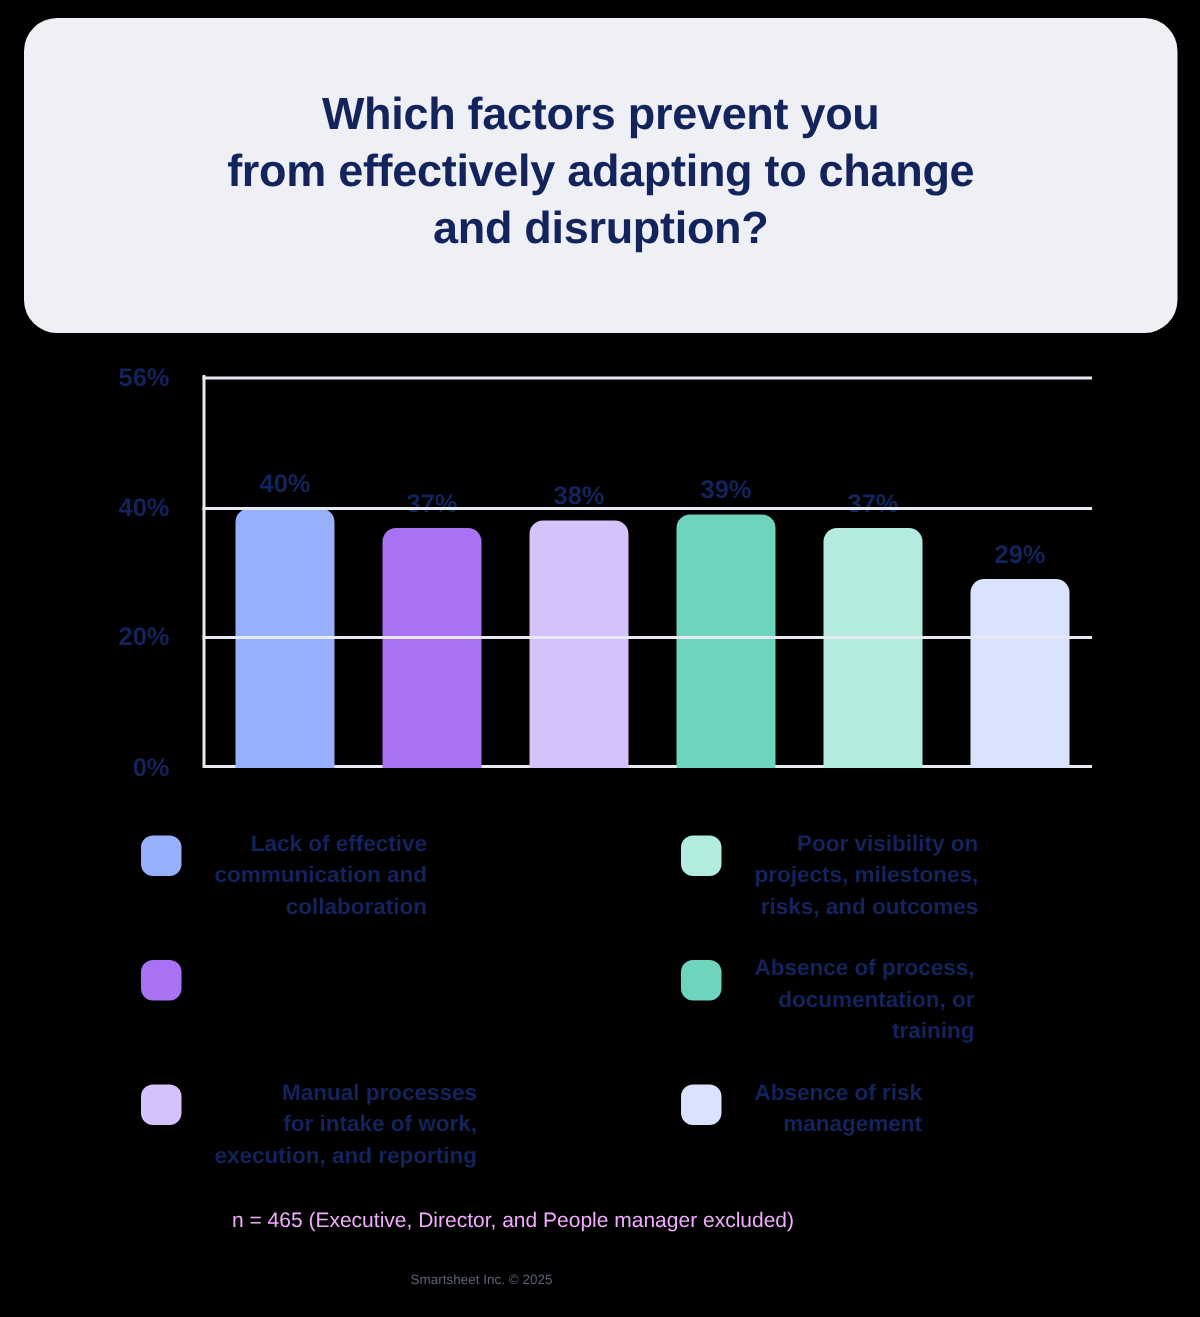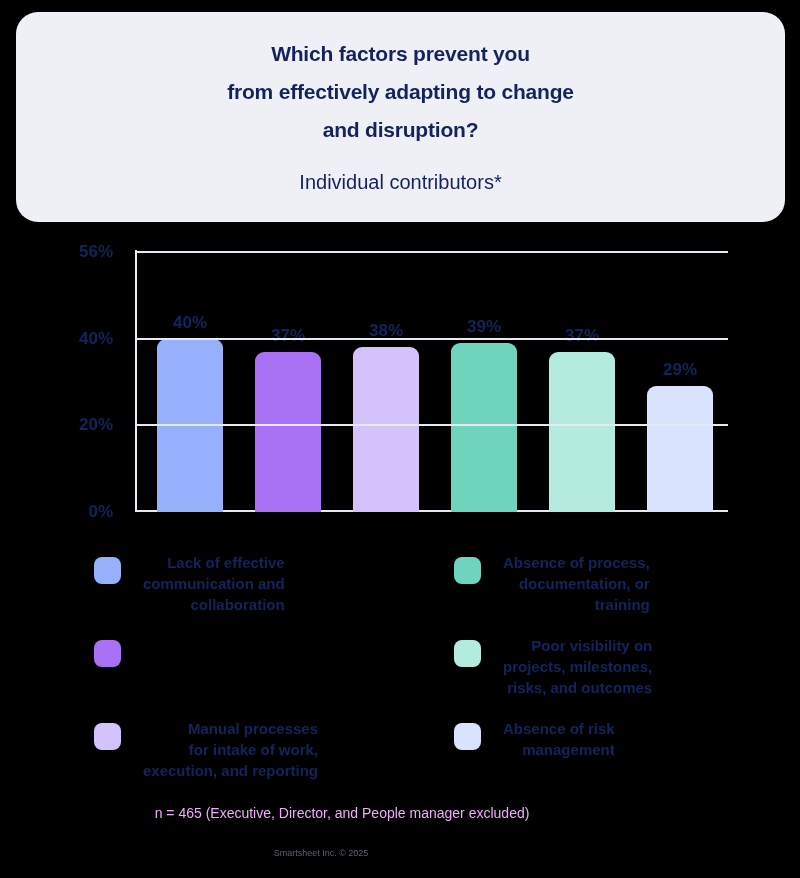--- a/index.html
+++ b/index.html
@@ -28,21 +28,21 @@
     border-radius: 22px;
     box-sizing: border-box;
     display: flex;
     flex-direction: column;
     align-items: center;
     justify-content: center;
     padding: 6px 26px 10px 26px;
   }
   .title {
     margin: 0;
-    font-size: 21px;
+    font-size: 30px;
     line-height: 38px;
     font-weight: bold;
     color: #13235B;
     text-align: center;
     letter-spacing: -0.2px;
   }
   .subtitle {
     margin: 0;
     padding-top: 20px;
     font-size: 20px;
@@ -200,21 +200,20 @@
     font-weight: normal;
   }
 </style>
 </head>
 <body>
 
 <div class="title-card">
   <h1 class="title" style="white-space: pre-line;">Which factors prevent you
 from effectively adapting to change
 and disruption?</h1>
-  <p class="subtitle">Individual contributors*</p>
 </div>
 
 <div class="chart">
   <div class="y-axis-labels">
       <div class="y-tick" style="top: 280px;">0%</div>
       <div class="y-tick" style="top: 193.333px;">20%</div>
       <div class="y-tick" style="top: 106.667px;">40%</div>
       <div class="y-tick" style="top: 20px;">56%</div>
     </div>
   <div class="plot">
@@ -265,32 +264,32 @@
       </div>
       <div class="legend-item">
         <span class="legend-swatch" style="background: rgb(212, 194, 251);"></span>
         <span class="legend-label">Manual processes
 for intake of work,
 execution, and reporting</span>
       </div>
     </div>
   <div class="legend-col right">
       <div class="legend-item">
+        <span class="legend-swatch" style="background: rgb(179, 235, 223);"></span>
+        <span class="legend-label">Poor visibility on
+projects, milestones,
+risks, and outcomes</span>
+      </div>
+      <div class="legend-item">
         <span class="legend-swatch" style="background: rgb(111, 212, 190);"></span>
         <span class="legend-label">Absence of process,
 documentation, or
 training</span>
       </div>
       <div class="legend-item">
-        <span class="legend-swatch" style="background: rgb(179, 235, 223);"></span>
-        <span class="legend-label">Poor visibility on
-projects, milestones,
-risks, and outcomes</span>
-      </div>
-      <div class="legend-item">
         <span class="legend-swatch" style="background: rgb(217, 227, 253);"></span>
         <span class="legend-label">Absence of risk
 management</span>
       </div>
     </div>
 </div>
 
 <div class="footnote">n = 465 (Executive, Director, and People manager excluded)</div>
 <div class="copyright">Smartsheet Inc. © 2025</div>
 

